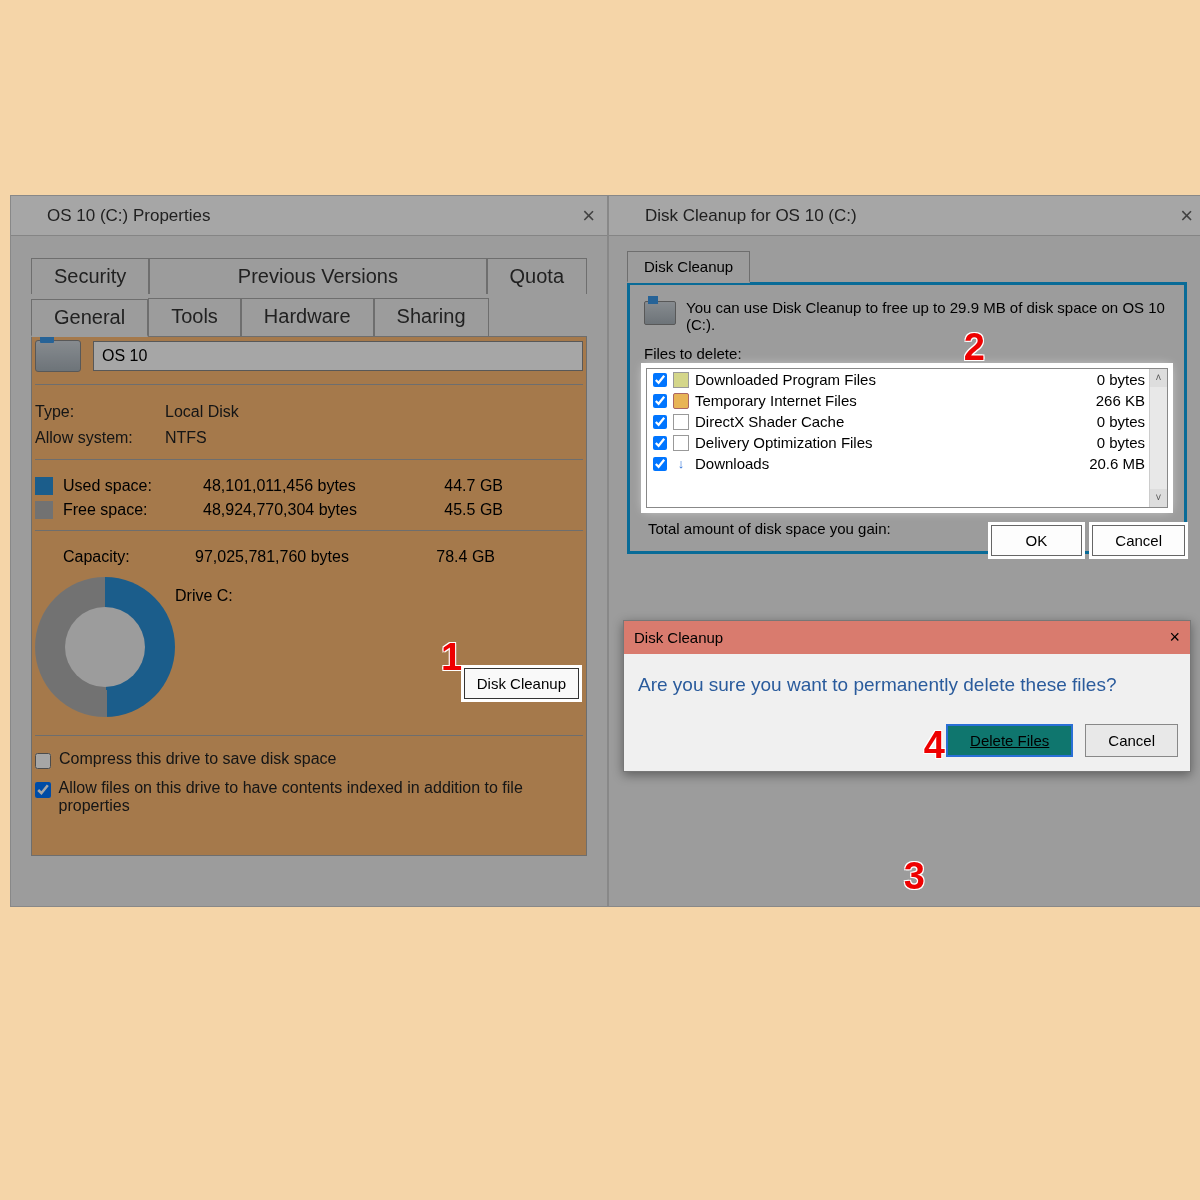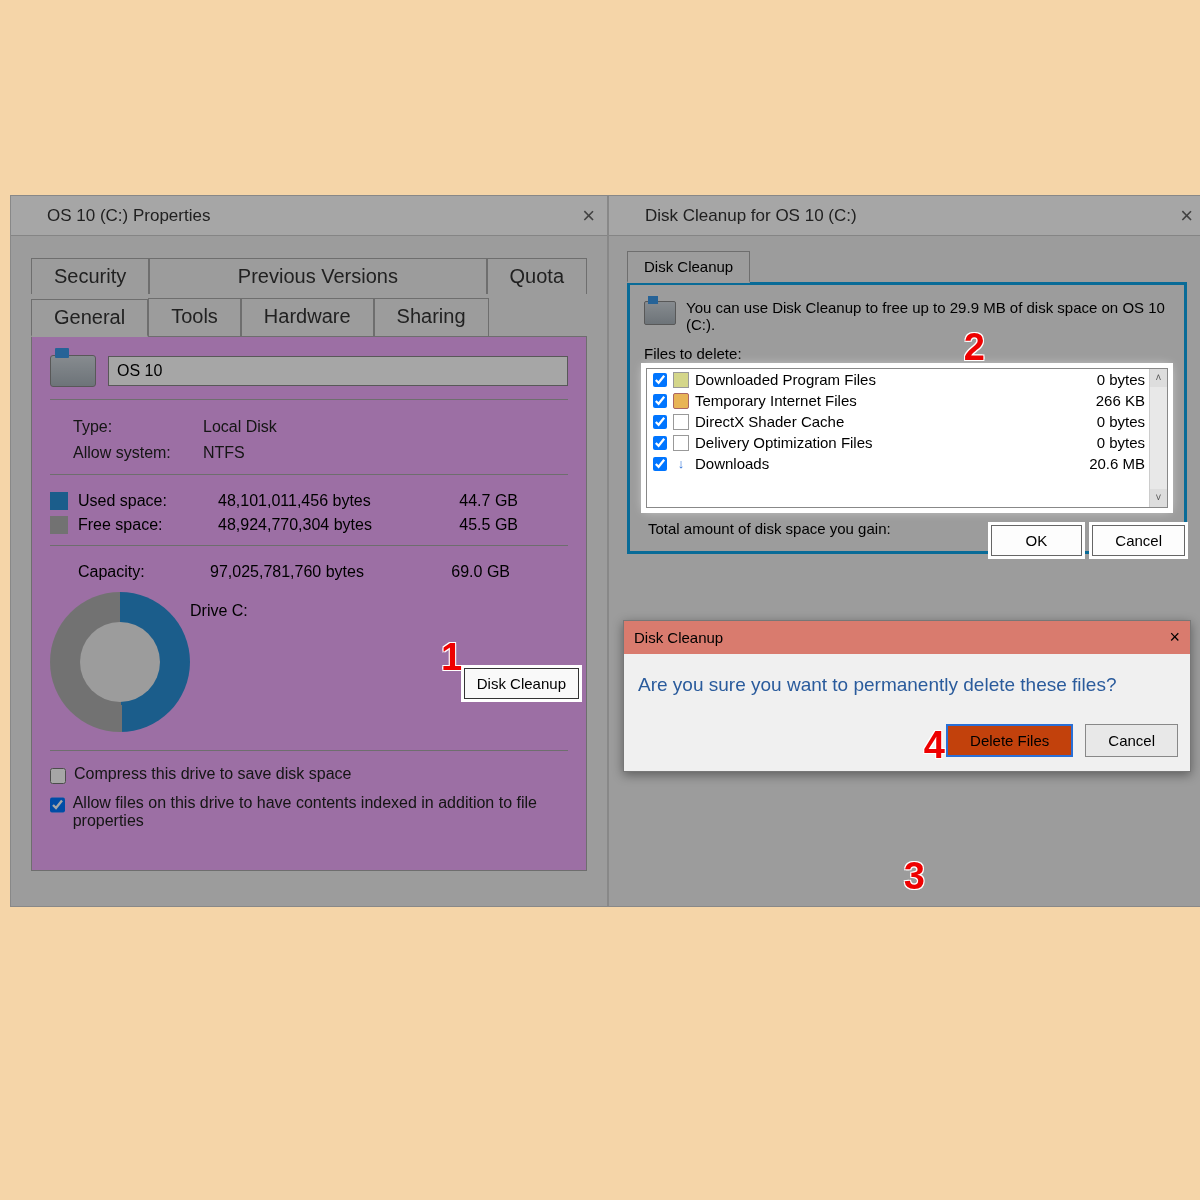--- a/index.html
+++ b/index.html
@@ -62,33 +62,33 @@
   color: #333;
 }
 .tab.active {
   background: #f0f0f0;
   border-bottom: 2px solid #f0f0f0;
   z-index: 2;
   top: 1px;
 }
 .tab-panel {
   border: 1px solid #aaa;
-  background: #f0abfc;
-  padding: 18px;
+  background: #fdba74;
+  padding: 3px;
 }
 
 
 .drive-name-row { display:flex; align-items:center; gap:12px; margin-bottom: 12px;}
 .drive-icon-big { width: 46px; height: 32px; background: linear-gradient(#cfd6dc,#a8b2ba); border:1px solid #888; border-radius:3px; position:relative;}
 .drive-icon-big::before { content:""; position:absolute; top:-8px; left:4px; width:14px; height:10px; background:#3b99e8; border-radius:1px;}
 .drive-name-input {
   flex:1; height: 30px; padding: 4px 8px; font-size:16px; border:1px solid #888; background:#fff;
 }
 .hr { border-top:1px solid #aaa; margin: 8px 0 14px;}
-.kv-row { display:flex; font-size:16px; color:#222; padding: 4px 0; margin-left: 23px;}
+.kv-row { display:flex; font-size:16px; color:#222; padding: 4px 0;}
 .kv-row .k { width: 130px;}
 .space-row { display:flex; align-items:center; font-size:16px; padding:3px 0;}
 .space-swatch { width:18px; height:18px; margin-right:10px;}
 .space-label { width: 140px; }
 .space-bytes { width: 220px; }
 .space-gb { width: 80px; text-align:right;}
 .donut-wrap { display:flex; flex-direction:row; align-items:flex-start; margin-top:8px;}
 .donut { position:relative; width:140px; height:140px; border-radius:50%;
   background: conic-gradient(#2a8fd6 0 178deg, #b0b0b0 178deg 360deg);}
 .donut::after { content:""; position:absolute; top:30px; left:30px; width:80px; height:80px; border-radius:50%; background:#f0f0f0;}
@@ -132,21 +132,21 @@
   position:absolute; left: 14px; right:14px; top: 384px;
   background:#f0f0f0; border:1px solid #777;
   z-index: 20;
   box-shadow: 0 3px 10px rgba(0,0,0,0.4);
 }
 .confirm-title { background:#d97b6e; padding:6px 10px; font-size:15px; display:flex; justify-content:space-between; align-items:center;}
 .confirm-title .x { font-size:18px;}
 .confirm-msg { padding: 20px 14px 28px; font-size:19px; color:#2a5b9c;}
 .confirm-btns { display:flex; justify-content:flex-end; gap:12px; padding: 0 12px 14px;}
 .btn { padding:6px 22px; font-size:15px; background:#e8e8e8; border:1px solid #888;}
-.btn.primary { border:2px solid #2a6fd6; background:#c2410c;}
+.btn.primary { border:2px solid #2a6fd6; background:#0f766e;text-decoration:underline;}
 
 
 .bottom-btns {
   position:absolute; right:20px; bottom: 12px;
   display:flex; gap:10px;
   z-index: 20;
 }
 .bottom-btns .btn { background:#fdfdfd; border:1px solid #666; box-shadow: 0 0 0 3px #fff;}
 
 
@@ -209,21 +209,21 @@
         <div class="space-row">
           <div class="space-swatch" style="background:#b0b0b0"></div>
           <span class="space-label">Free space:</span>
           <span class="space-bytes">48,924,770,304 bytes</span>
           <span class="space-gb">45.5 GB</span>
         </div>
         <div class="hr"></div>
         <div class="space-row" style="padding-left:28px;">
           <span class="space-label" style="width:132px">Capacity:</span>
           <span class="space-bytes">97,025,781,760 bytes</span>
-          <span class="space-gb">69.0 GB</span>
+          <span class="space-gb">78.4 GB</span>
         </div>
         <div class="donut-wrap">
           <div class="donut"></div>
           <div class="drive-label">Drive C:</div>
         </div>
         <div class="hr" style="margin-top:18px"></div>
         <label class="checkbox-row">
           <input type="checkbox" style="">
           <span>Compress this drive to save disk space</span>
         </label>

